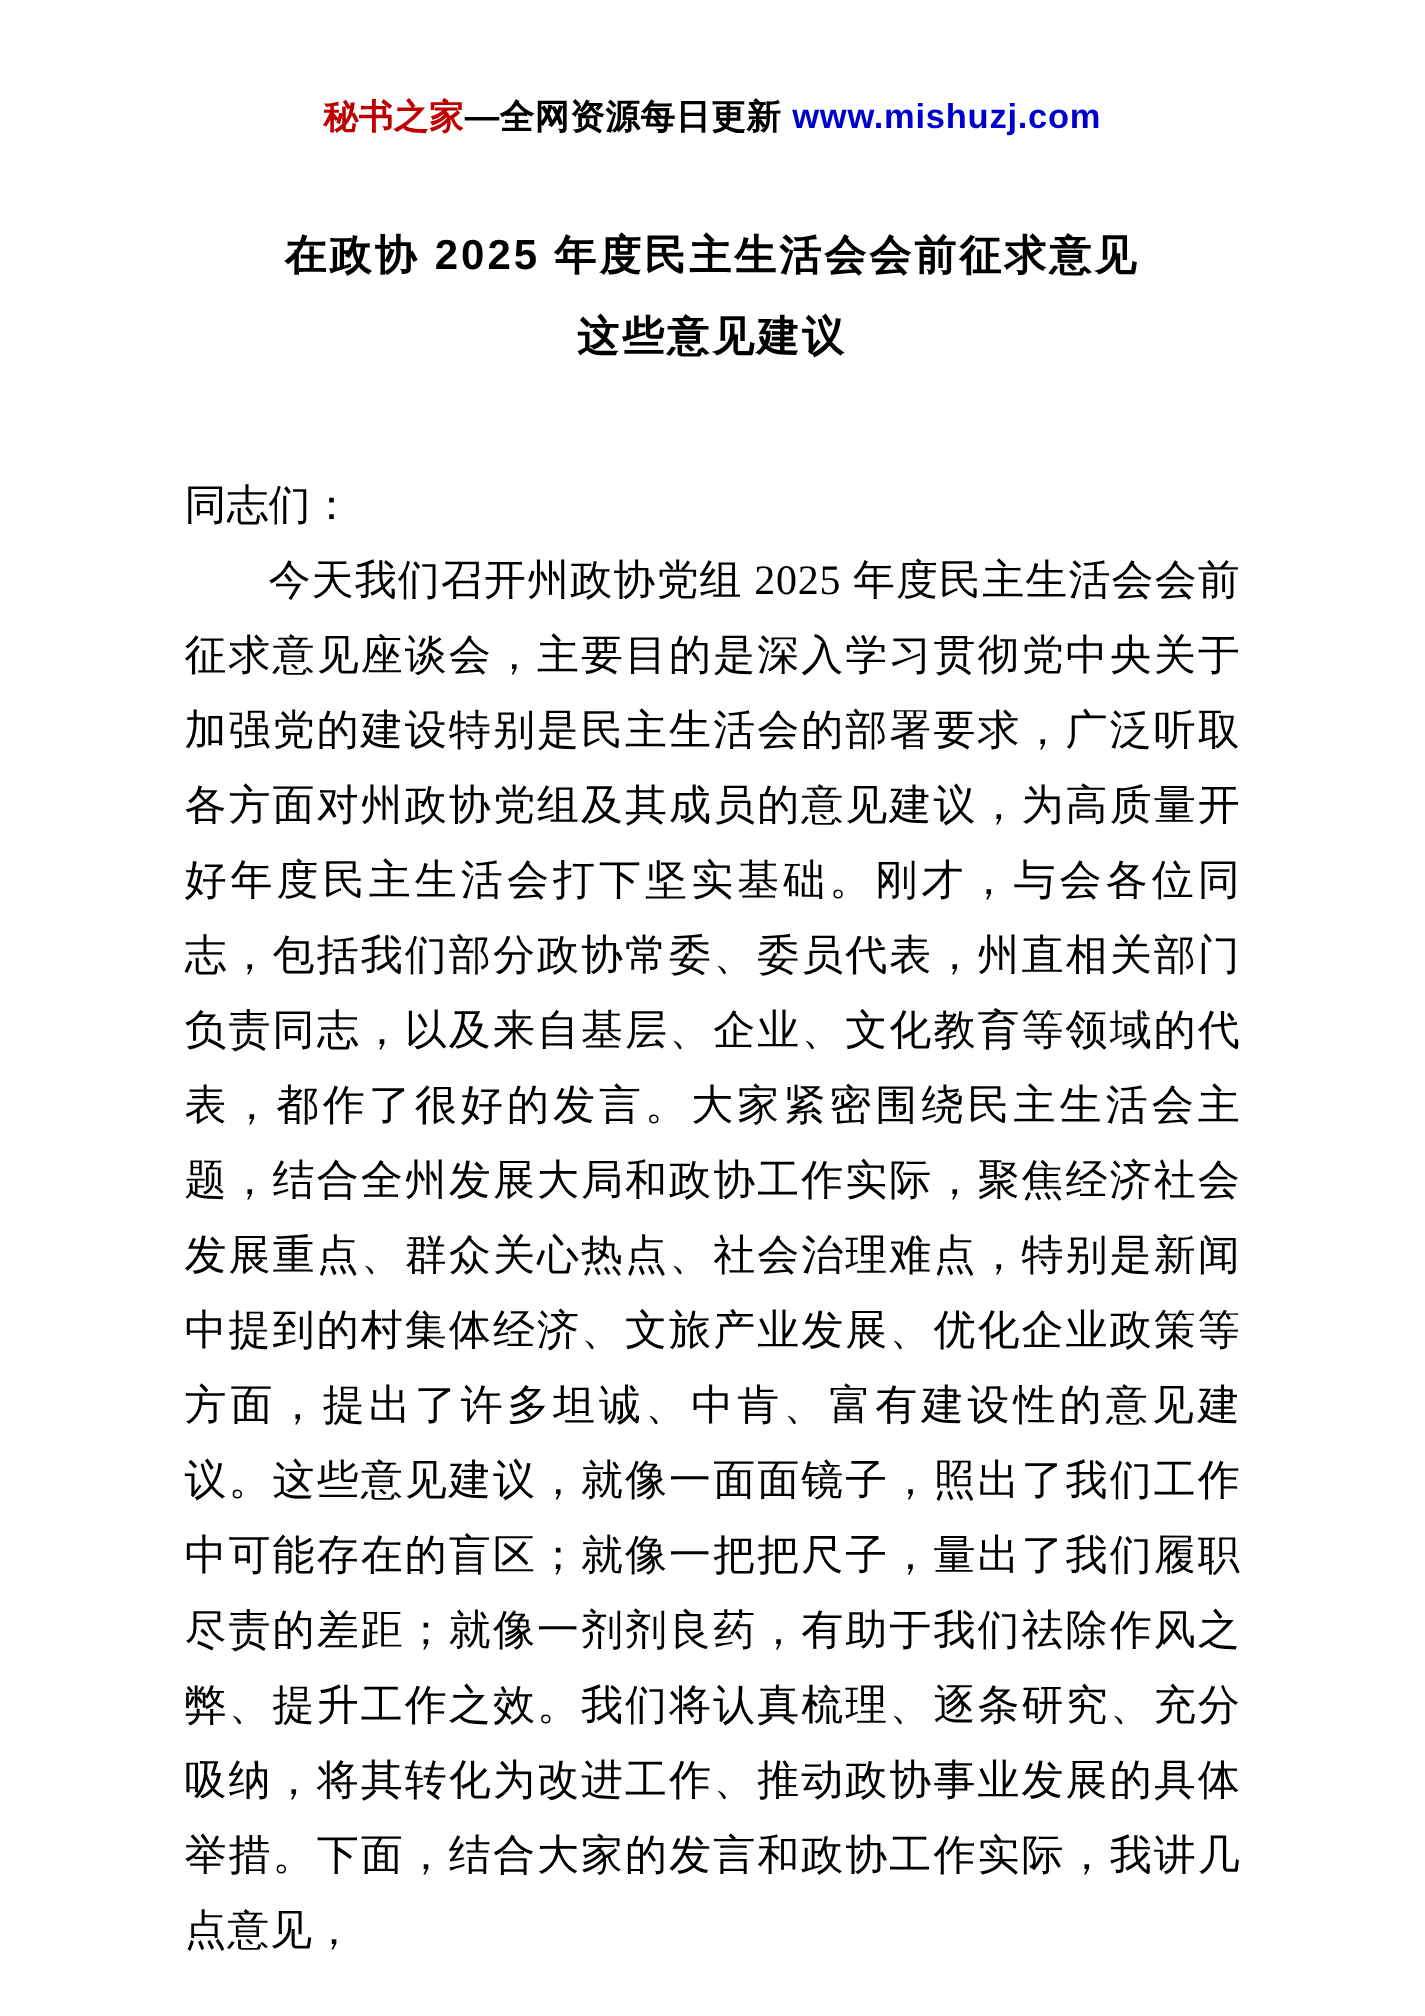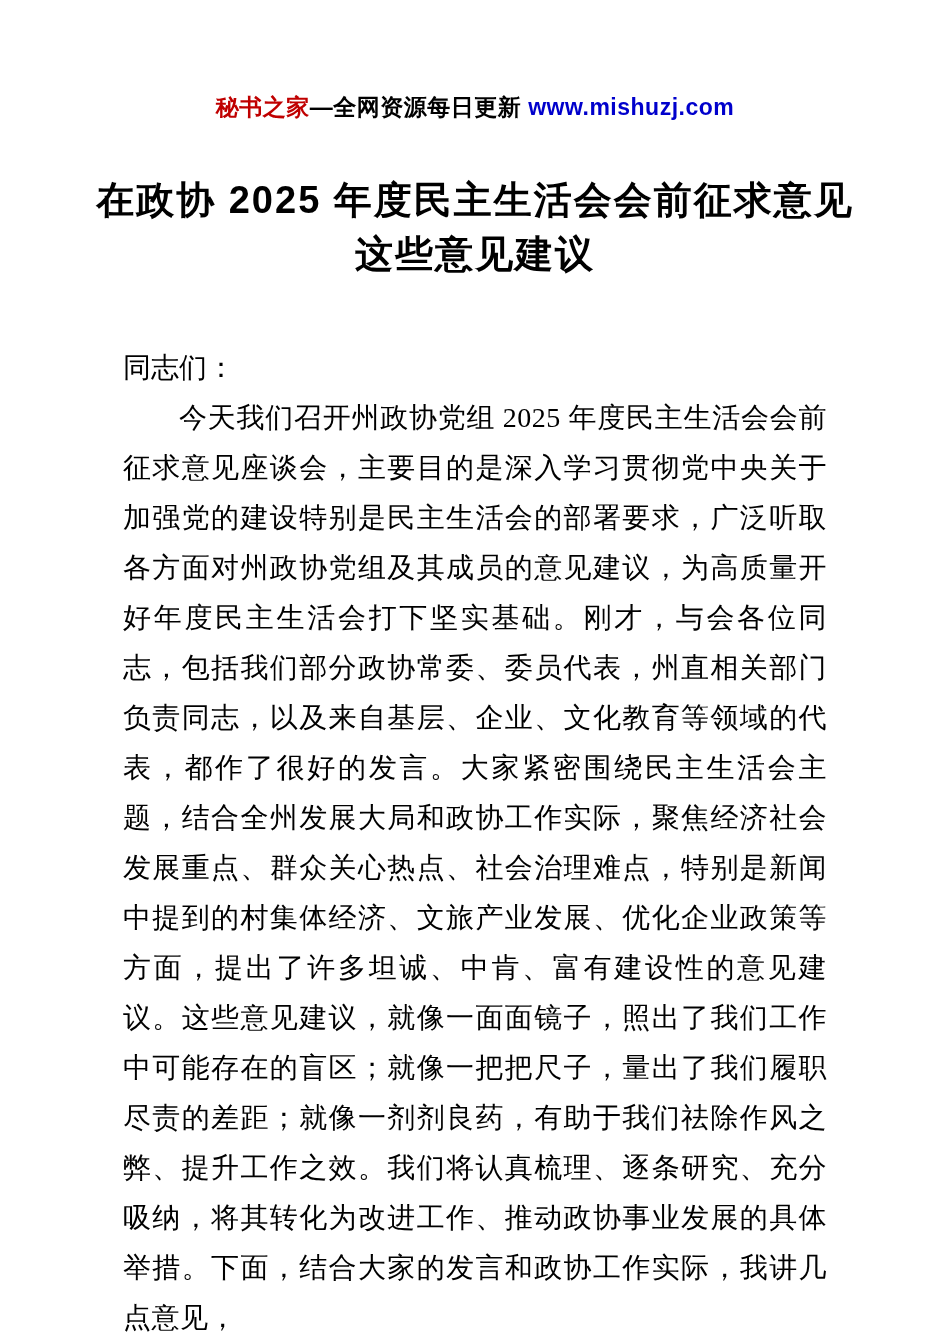--- a/index.html
+++ b/index.html
@@ -14,40 +14,40 @@
     width: 950px;
     min-height: 1344px;
     margin: 0 auto;
     background: var(--page-bg);
     color: var(--text-black);
     font-family: "Liberation Serif", serif;
     overflow: hidden;
   }
   .site-header {
     text-align: center;
-    padding-top: 92px;
+    padding-top: 62px;
     font-family: "Liberation Sans", sans-serif;
     font-size: 23px;
     font-weight: bold;
     letter-spacing: 0.5px;
     white-space: nowrap;
   }
   .site-name { color: var(--site-name-red); }
   .site-tagline { color: var(--text-black); }
   .site-url {
     color: var(--url-blue);
     text-decoration: none;
     cursor: pointer;
   }
   .doc-title {
     margin: 50px 90px 0 90px;
     text-align: center;
     font-family: "Liberation Sans", sans-serif;
     font-weight: 700;
-    font-size: 38px;
+    font-size: 28px;
     line-height: 54px;
     letter-spacing: 2px;
     color: var(--text-black);
   }
   .doc-body {
     margin: 0 123px;
     font-size: 28px;
     line-height: 50px;
     color: var(--text-black);
   }

